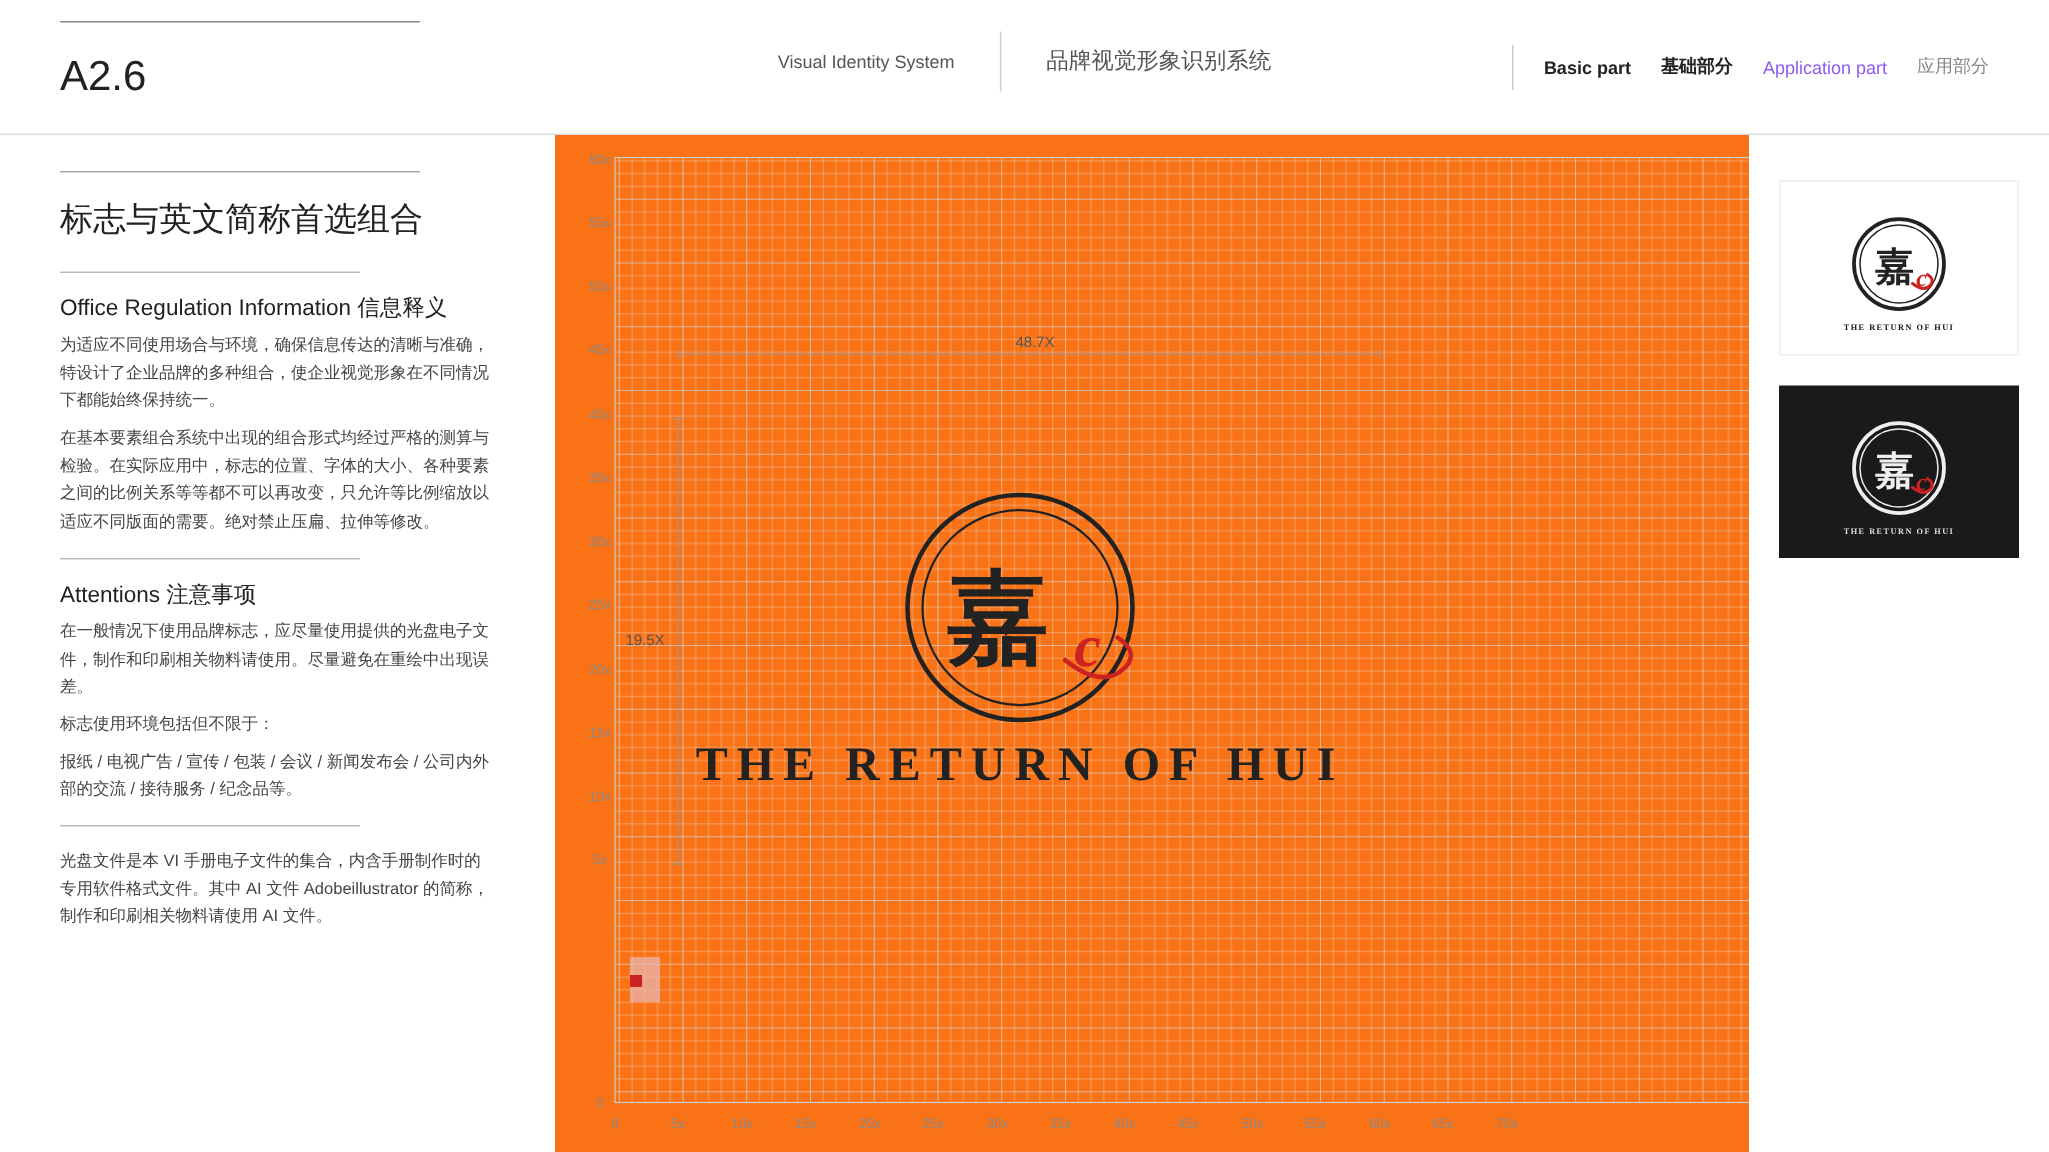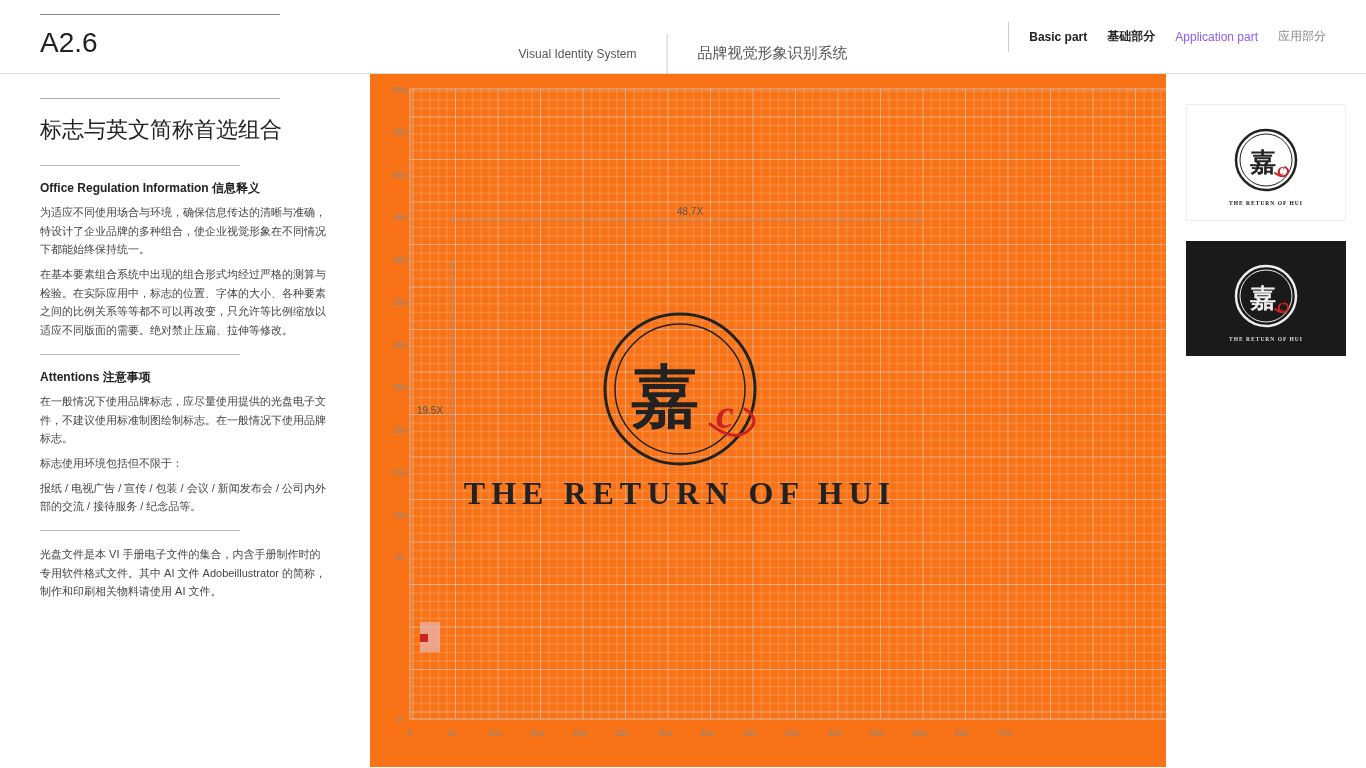--- a/index.html
+++ b/index.html
@@ -11,21 +11,21 @@
       overflow: hidden;
       position: relative;
     }
 
     
     .top-header {
       display: flex;
       align-items: center;
       justify-content: space-between;
       padding: 3px 40px;
-      height: 74px;
+      height: 90px;
       border-bottom: 1px solid #ddd;
       position: relative;
     }
     .header-left {
       display: flex;
       flex-direction: column;
     }
     .page-number {
       font-size: 28px;
       font-weight: 400;
@@ -41,21 +41,21 @@
       height: 1px;
       background: #888;
     }
     .header-center {
       display: flex;
       align-items: center;
       gap: 30px;
       position: absolute;
       left: 50%;
       transform: translateX(-50%);
-      top: 16px;
+      top: 3px;
       height: 75px;
     }
     .header-center-divider {
       width: 1px;
       height: 40px;
       background: #ccc;
     }
     .vi-title {
       font-size: 12px;
       color: #555;
@@ -123,23 +123,23 @@
       font-weight: 400;
       margin-bottom: 20px;
     }
     .section-divider {
       width: 200px;
       height: 1px;
       background: #bbb;
       margin: 14px 0;
     }
     .section-subtitle {
-      font-size: 12px;
-      color: #222;
-      font-weight: 700;
+      font-size: 15px;
+      color: #222;
+      font-weight: 400;
       margin-bottom: 6px;
     }
     .section-text {
       font-size: 11px;
       color: #444;
       line-height: 1.7;
       margin-bottom: 6px;
     }
 
     
@@ -227,21 +227,21 @@
 
     <div class="section-divider"></div>
 
     <p class="section-subtitle">Office Regulation Information 信息释义</p>
     <p class="section-text">为适应不同使用场合与环境，确保信息传达的清晰与准确，特设计了企业品牌的多种组合，使企业视觉形象在不同情况下都能始终保持统一。</p>
     <p class="section-text">在基本要素组合系统中出现的组合形式均经过严格的测算与检验。在实际应用中，标志的位置、字体的大小、各种要素之间的比例关系等等都不可以再改变，只允许等比例缩放以适应不同版面的需要。绝对禁止压扁、拉伸等修改。</p>
 
     <div class="section-divider"></div>
 
     <p class="section-subtitle">Attentions 注意事项</p>
-    <p class="section-text">在一般情况下使用品牌标志，应尽量使用提供的光盘电子文件，不建议使用标准制图绘制标志。在一般情况下使用品牌标志。</p>
+    <p class="section-text">在一般情况下使用品牌标志，应尽量使用提供的光盘电子文件，制作和印刷相关物料请使用。尽量避免在重绘中出现误差。</p>
     <p class="section-text">标志使用环境包括但不限于：</p>
     <p class="section-text">报纸 / 电视广告 / 宣传 / 包装 / 会议 / 新闻发布会 / 公司内外部的交流 / 接待服务 / 纪念品等。</p>
 
     <div class="section-divider"></div>
 
     <p class="section-text">光盘文件是本 VI 手册电子文件的集合，内含手册制作时的专用软件格式文件。其中 AI 文件 Adobeillustrator 的简称，制作和印刷相关物料请使用 AI 文件。</p>
   </div>
 
   <div class="center-grid">
     <svg style="position:absolute;top:0;left:0;width:100%;height:100%;">

